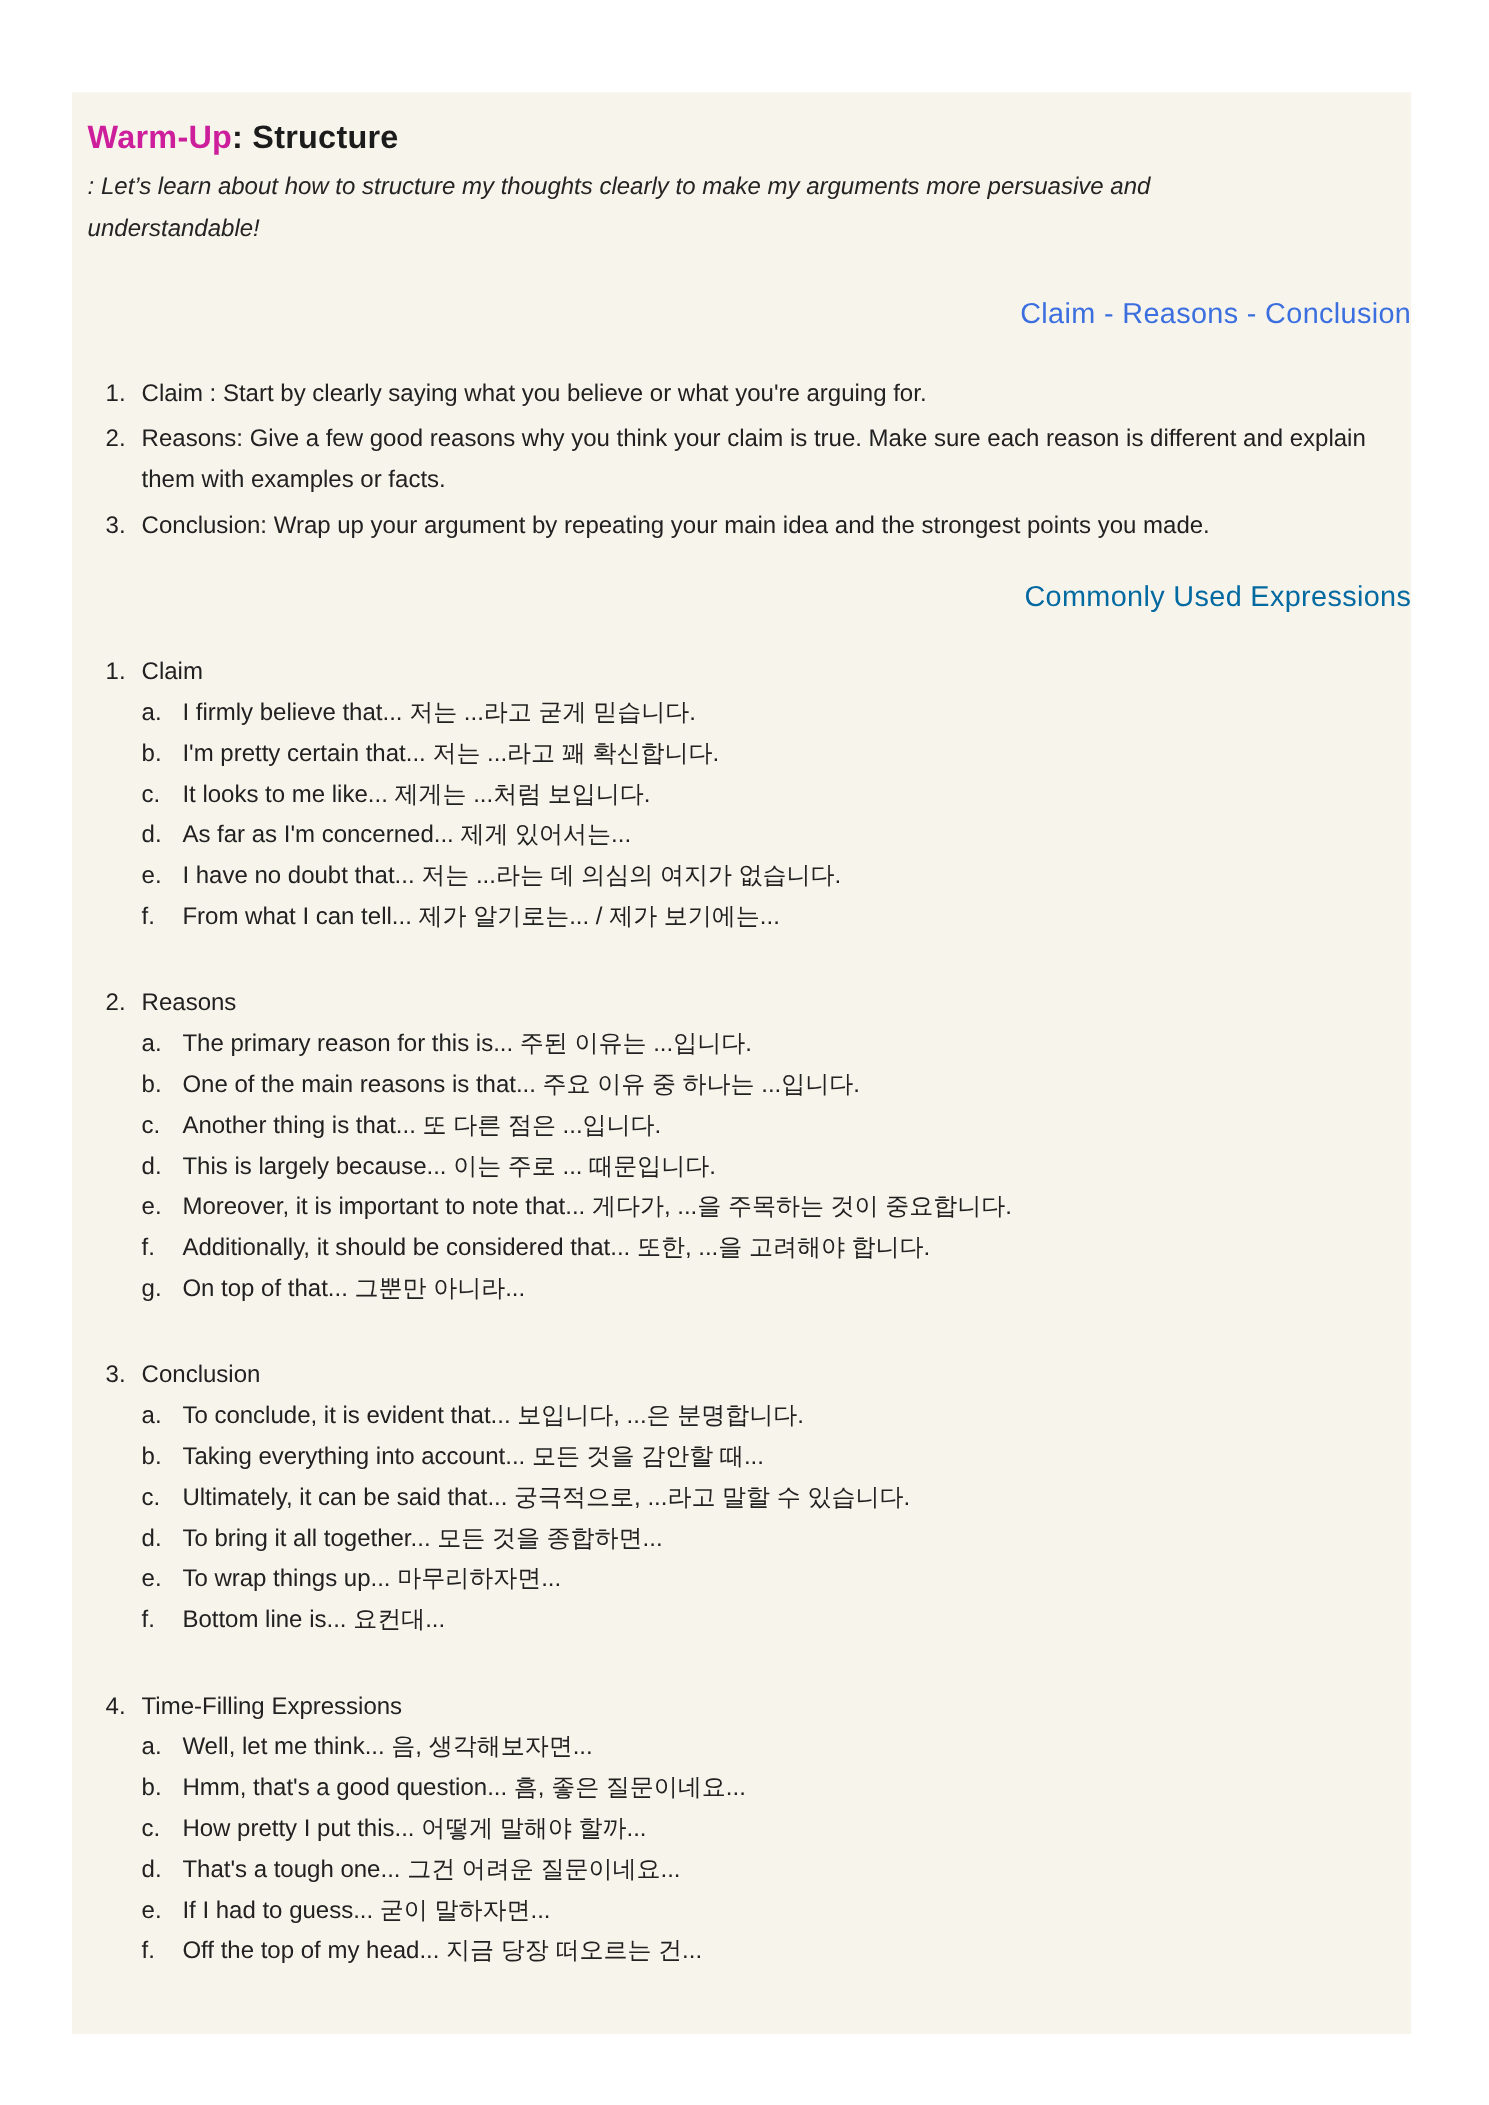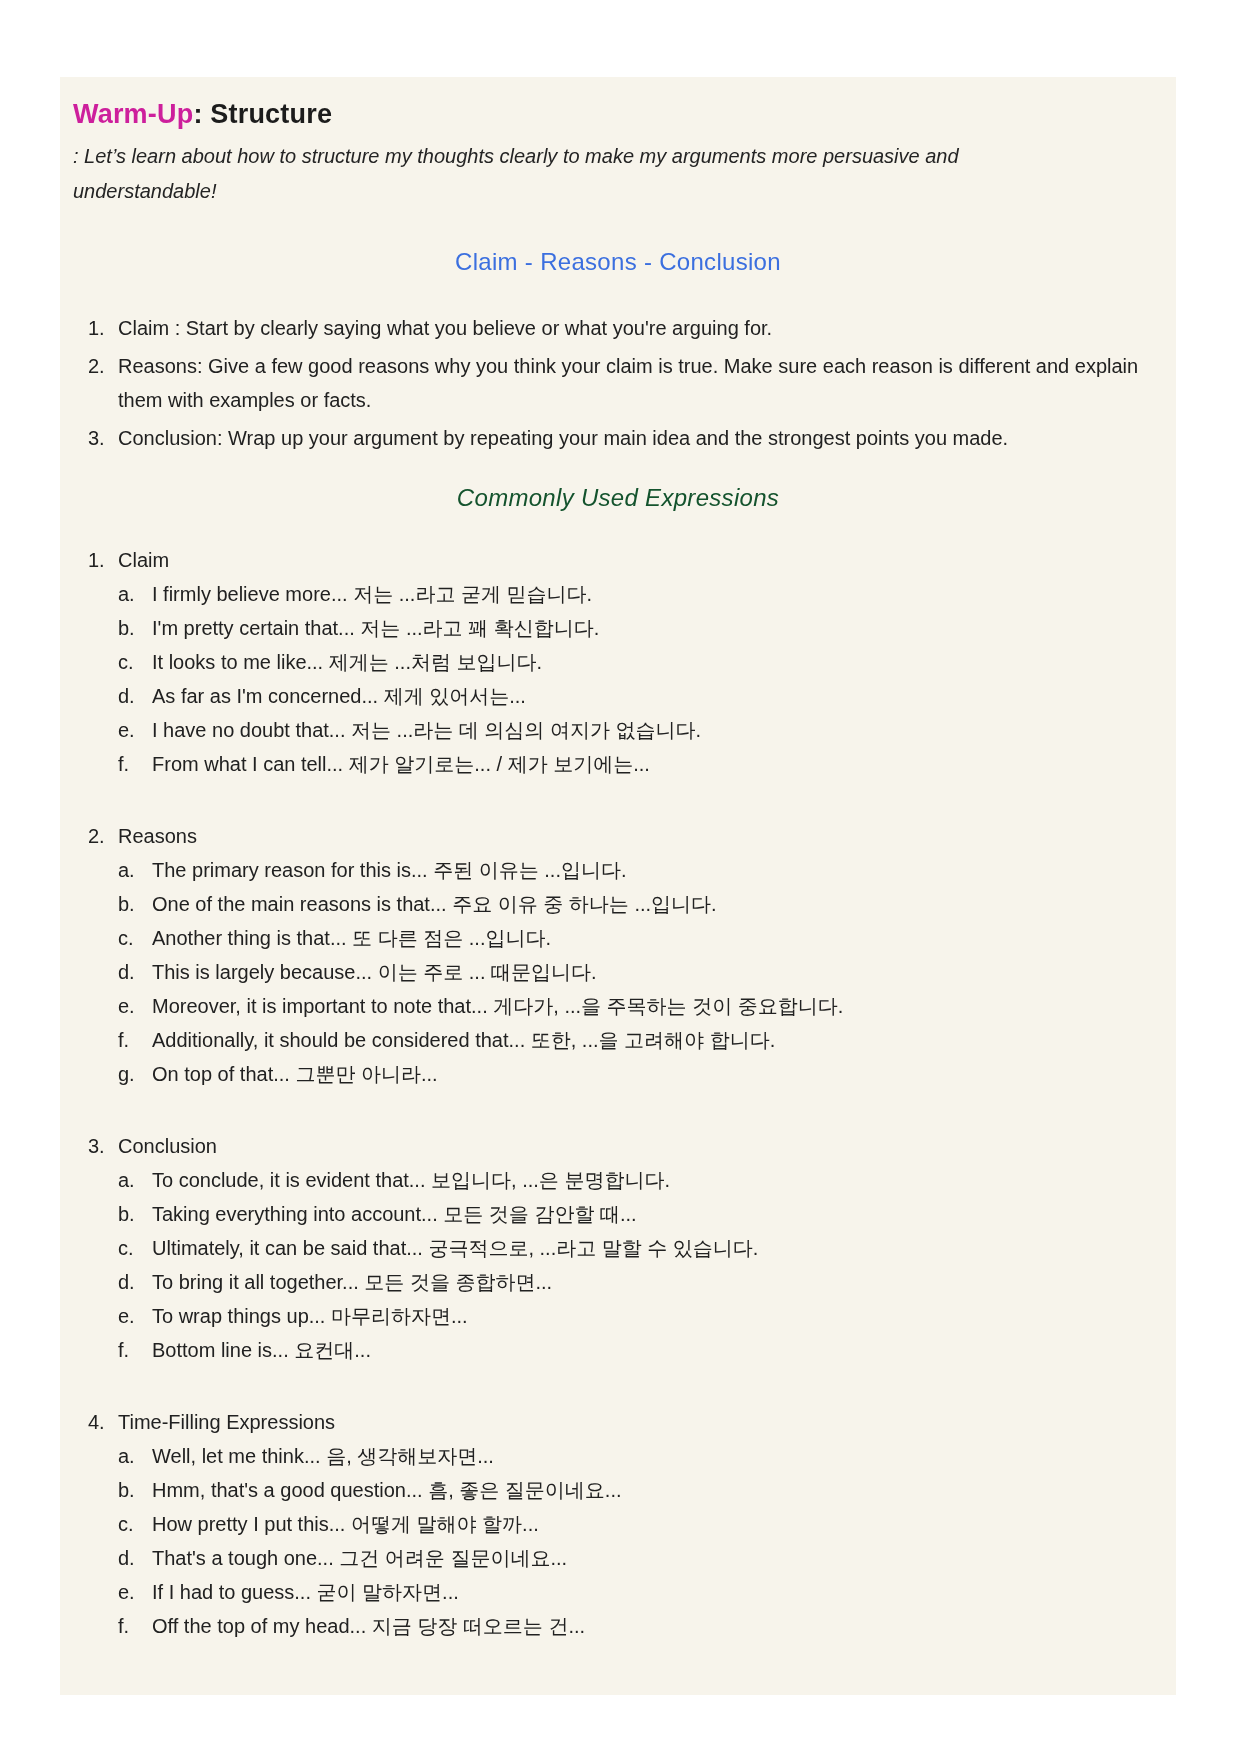--- a/index.html
+++ b/index.html
@@ -37,28 +37,28 @@
   p.subtitle {
     margin: 8px 30px 0 13px;
     max-width: 950px;
     font-size: 20px;
     line-height: 35px;
     color: #242424;
     font-style: italic;
   }
   h2.blue-heading {
     margin: 36px 0 0 0;
-    text-align: center;
+    text-align: right;
     font-weight: 400;
     font-size: 24px;
     line-height: 34px;
     letter-spacing: 0.3px;
   }
   h2.blue-heading.first { color: #3b6fdf; }
-  h2.blue-heading.second { color: #14532d; margin-top: 26px; font-style: italic; }
+  h2.blue-heading.second { color: #0369a1; margin-top: 26px; }
   .num-list {
     margin: 32px 30px 0 28px;
     color: #212121;
     font-size: 20px;
   }
   .groups {
     margin: 28px 30px 0 28px;
     color: #212121;
     font-size: 20px;
   }
@@ -115,21 +115,21 @@
     <h2 class="blue-heading second">Commonly Used Expressions</h2>
 
     <div class="groups" id="expression-groups">
         <div class="group">
           <div class="row head">
             <span class="marker">1.</span>
             <span class="txt">Claim</span>
           </div>
           <div class="row sub">
             <span class="marker">a.</span>
-            <span class="txt">I firmly believe more... 저는 ...라고 굳게 믿습니다.</span>
+            <span class="txt">I firmly believe that... 저는 ...라고 굳게 믿습니다.</span>
           </div>
           <div class="row sub">
             <span class="marker">b.</span>
             <span class="txt">I'm pretty certain that... 저는 ...라고 꽤 확신합니다.</span>
           </div>
           <div class="row sub">
             <span class="marker">c.</span>
             <span class="txt">It looks to me like...  제게는 ...처럼 보입니다.</span>
           </div>
           <div class="row sub">

